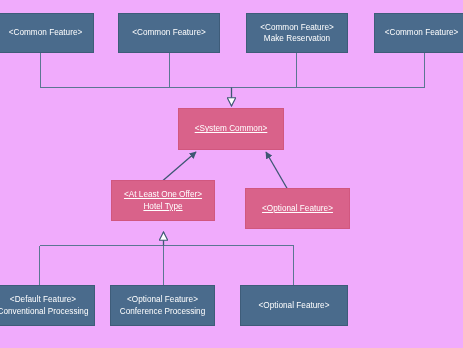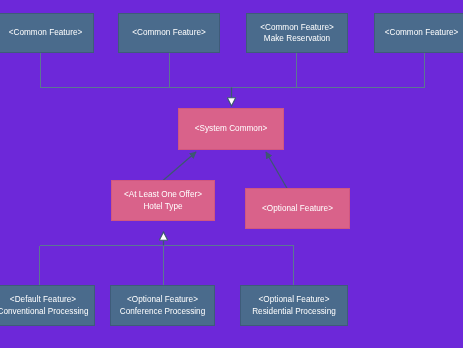--- a/index.html
+++ b/index.html
@@ -8,21 +8,21 @@
     padding: 0;
     background: #ffffff;
   }
   body {
     font-family: "Liberation Sans", sans-serif;
   }
   #canvas {
     position: relative;
     width: 463px;
     height: 348px;
-    background: #6d28d9;
+    background: #f0abfc;
     overflow: hidden;
   }
   #edges {
     position: absolute;
     left: 0;
     top: 0;
     width: 463px;
     height: 348px;
     pointer-events: none;
   }
@@ -46,20 +46,21 @@
     display: block;
     white-space: nowrap;
   }
   .node.blue {
     background: #4a6b8c;
     border: 1px solid #3e5c79;
   }
   .node.pink {
     background: #d9628a;
     border: 1px solid #d1577f;
+    text-decoration: underline;
   }
 </style>
 </head>
 <body>
 
 <div id="canvas">
 
   <svg id="edges" viewBox="0 0 463 348" width="463" height="348" xmlns="http://www.w3.org/2000/svg">
     <defs>
       <marker id="filled-arrowhead" viewBox="0 0 10 10" refX="9" refY="5" markerWidth="5.5" markerHeight="5.5" orient="auto-start-reverse">
@@ -130,16 +131,15 @@
     <span class="title">Conventional Processing</span>
   </div>
 
   <div class="node blue" style="left:110px; top:285px; width:105px; height:41px;">
     <span class="stereo">&lt;Optional Feature&gt;</span>
     <span class="title">Conference Processing</span>
   </div>
 
   <div class="node blue" style="left:240px; top:285px; width:108px; height:41px;">
     <span class="stereo">&lt;Optional Feature&gt;</span>
-    <span class="title">Residential Processing</span>
   </div>
 
 </div>
 
 </body></html>

